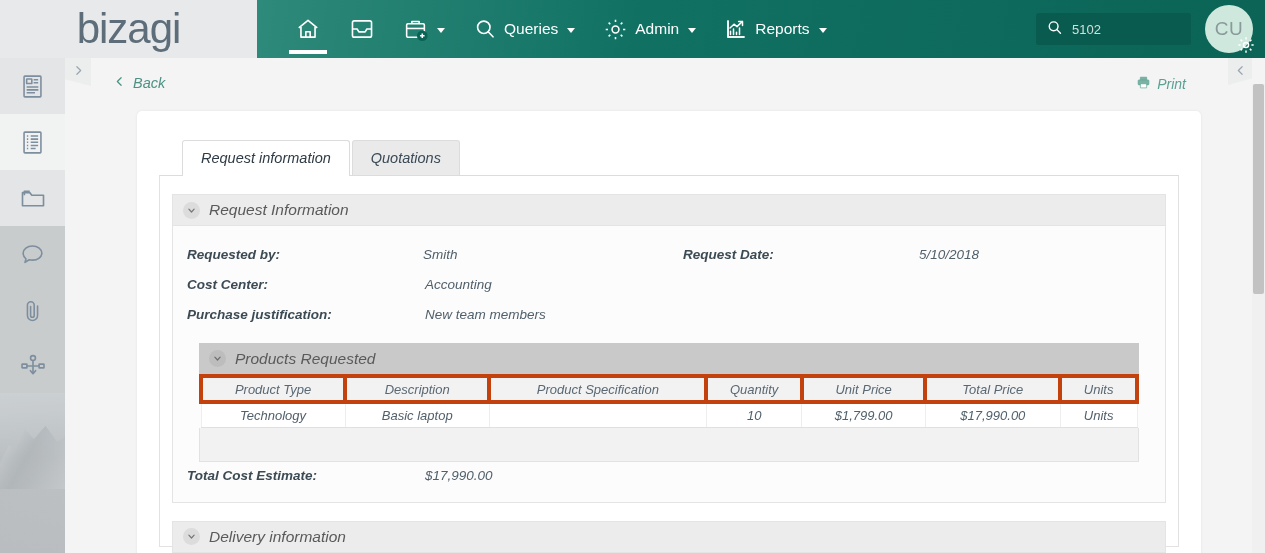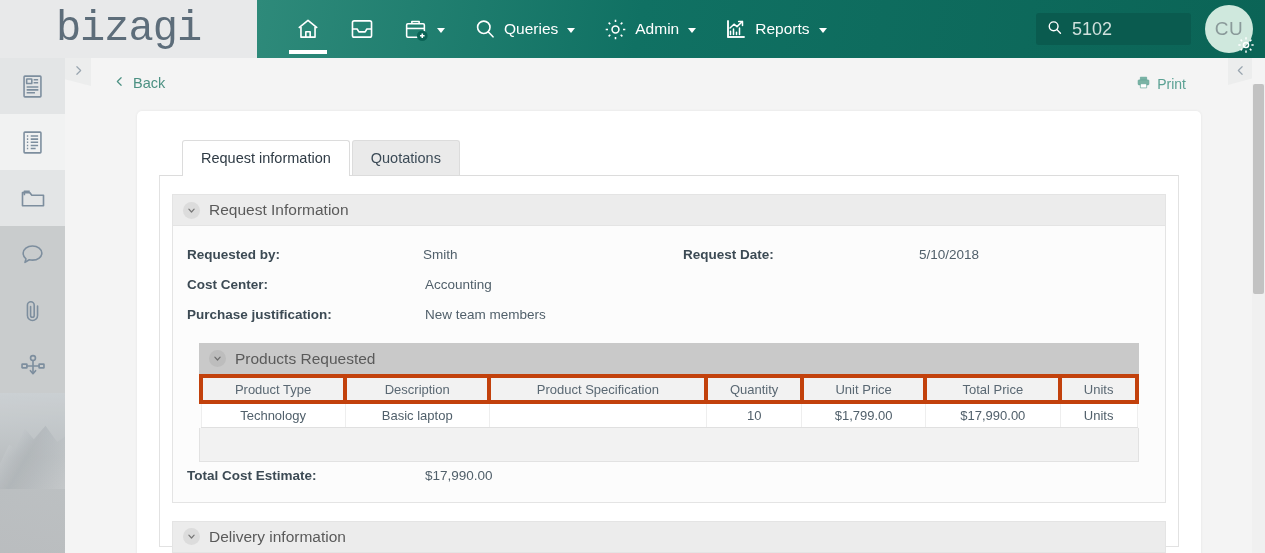--- a/index.html
+++ b/index.html
@@ -14,21 +14,21 @@
   .topbar {
     position: absolute; left: 0; top: 0; width: 1265px; height: 58px;
     display: flex; align-items: stretch;
   }
   .brand {
     width: 257px; height: 58px; background: #e8e9ea;
     display: flex; align-items: center; justify-content: center;
   }
   .brand-logo {
     font-size: 42px; font-weight: 400; letter-spacing: -1px;
-    color: #5d6d7a; font-family: Liberation Mono, monospace;
+    color: #5d6d7a; font-family: Liberation Sans, sans-serif;
     line-height: 1;
   }
   .navzone {
     flex: 1; height: 58px;
     background: linear-gradient(100deg, #2e8a7a 0%, #107163 38%, #0b6456 100%);
     display: flex; align-items: center; position: relative;
   }
   .nav-items { display: flex; align-items: center; height: 58px; padding-left: 24px; }
   .nav-item {
     height: 50px; display: flex; align-items: center; gap: 7px;
@@ -48,21 +48,21 @@
   .topbar-right {
     margin-left: auto; display: flex; align-items: center;
     gap: 14px; padding-right: 12px;
   }
   .searchbox {
     width: 155px; height: 32px; background: #0a5b4f; border-radius: 3px;
     display: flex; align-items: center; padding: 0 10px; gap: 9px;
   }
   .searchbox input {
     background: transparent; border: none; outline: none;
-    color: #cfe0dc; font-size: 18px; width: 100%;
+    color: #cfe0dc; font-size: 13px; width: 100%;
     font-family: "Liberation Sans", sans-serif;
   }
   .avatar-wrap { position: relative; width: 48px; height: 48px; }
   .avatar {
     width: 48px; height: 48px; border-radius: 50%; background: #cfe8dd;
     display: flex; align-items: center; justify-content: center;
     color: #8a9a9a; font-size: 19px; letter-spacing: 0.5px;
   }
   .avatar-badge {
     position: absolute; right: -2px; bottom: -1px;
@@ -102,20 +102,21 @@
     background: #eceded; display: flex; align-items: center; justify-content: center;
     cursor: pointer; z-index: 5;
     clip-path: polygon(0 0, 100% 0, 100% 100%, 0 76%);
   }
 
   
   .main {
     position: absolute; left: 91px; top: 58px;
     width: 1151px; height: 495px; background: #f4f4f4;
     overflow: hidden;
+    font-style: italic;
   }
   .action-row {
     height: 50px; display: flex; align-items: center;
     padding: 0 0 0 22px; position: relative;
   }
   .back-link {
     display: flex; align-items: center; gap: 7px;
     color: #4c9183; font-size: 14.5px; cursor: pointer;
   }
   .print-link {

